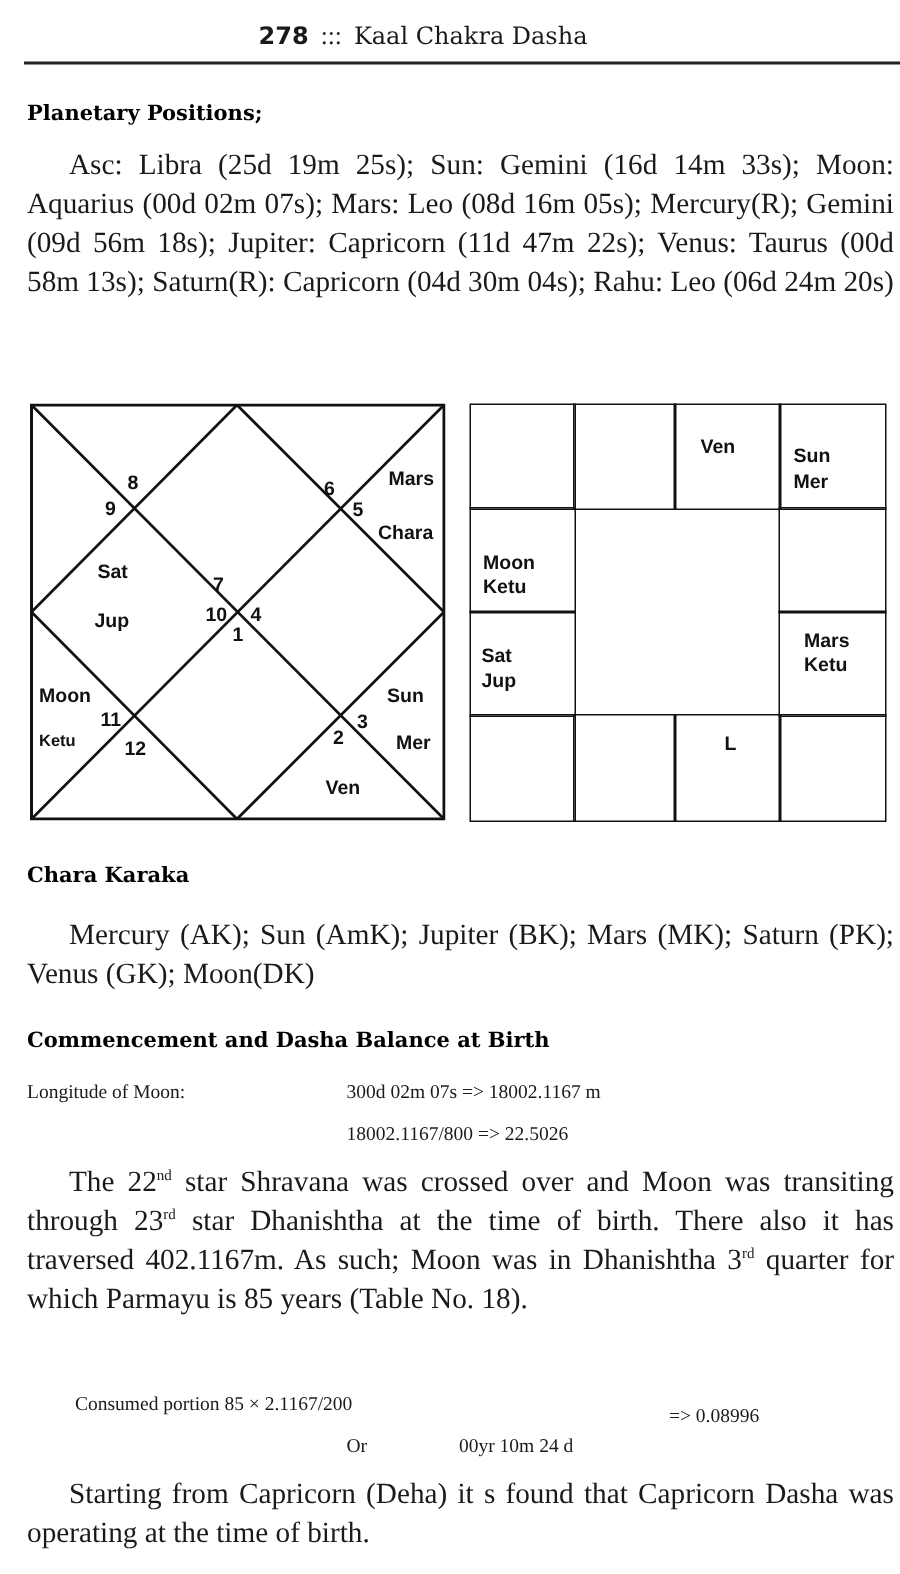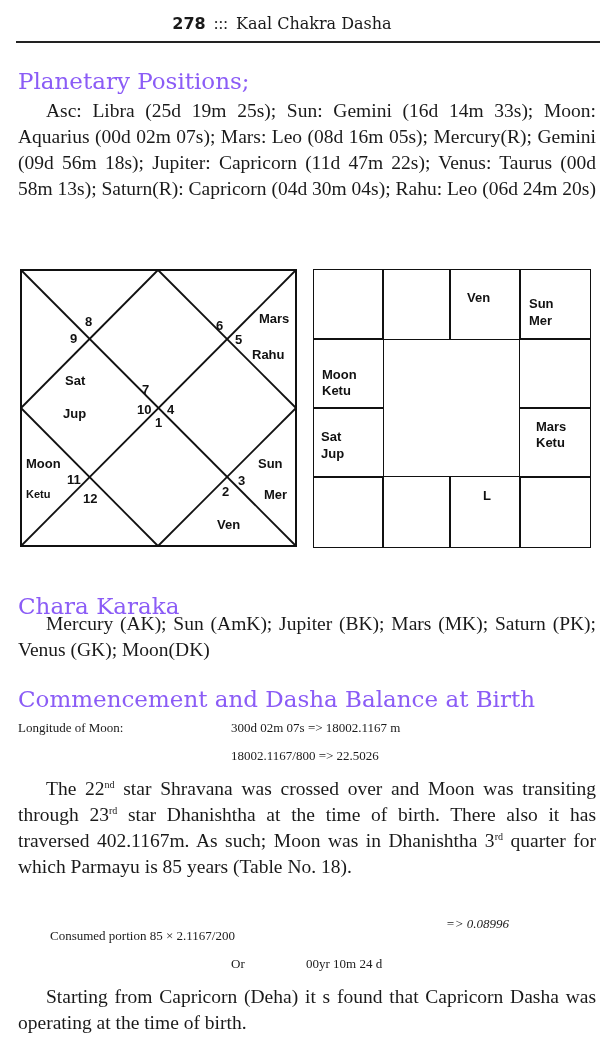--- a/index.html
+++ b/index.html
@@ -3,21 +3,21 @@
 <meta charset="utf-8">
 <style>
   html, body { margin: 0; padding: 0; background: #ffffff; }
   body { width: 600px; height: 1049px; position: relative; overflow: hidden; color: #1a1a1a; font-family: "Liberation Serif", serif; }
   .abs { position: absolute; }
   .header { left: 0; top: 14px; width: 564px; text-align: center; font-size: 17px; }
   .header .pg { font-family: "DejaVu Sans", sans-serif; font-weight: bold; font-size: 16px; margin-right: 8px; }
   .header .sep { margin-right: 8px; }
   .header .title { font-family: "DejaVu Serif", serif; font-size: 16px; }
   .rule { left: 16px; top: 41px; width: 584px; height: 2px; background: #222; }
-  .heading { font-family: "DejaVu Serif", serif; font-weight: normal; font-size: 23px; color: #8b5cf6; }
+  .heading { font-family: "DejaVu Serif", serif; font-weight: bold; font-size: 14px; color: #000000; }
   .para { font-size: 19.5px; line-height: 26px; text-align: justify; left: 18px; width: 578px; }
   .para p { margin: 0; }
   .indent { text-indent: 28px; }
   .chart { position: absolute; }
   .lbl { position: absolute; font-family: "Liberation Sans", sans-serif; font-weight: bold; font-size: 13px; color: #111; line-height: 15px; }
   .num { position: absolute; font-family: "Liberation Sans", sans-serif; font-weight: bold; font-size: 13px; color: #111; }
   .cell { position: absolute; border: 1.5px solid #111; box-sizing: border-box; }
   sup { font-size: 10px; line-height: 0; }
   .line { position: absolute; left: 18px; font-size: 13px; white-space: pre; }
 </style>
@@ -51,21 +51,21 @@
   <span class="num" style="left:65px; top:45px;">8</span>
   <span class="num" style="left:50px; top:62px;">9</span>
   <span class="num" style="left:196px; top:49px;">6</span>
   <span class="num" style="left:215px; top:63px;">5</span>
   <span class="num" style="left:47px; top:203px;">11</span>
   <span class="num" style="left:63px; top:222px;">12</span>
   <span class="num" style="left:218px; top:204px;">3</span>
   <span class="num" style="left:202px; top:215px;">2</span>
 
   <span class="lbl" style="left:239px; top:42px;">Mars</span>
-  <span class="lbl" style="left:232px; top:78px;">Rahu</span>
+  <span class="lbl" style="left:232px; top:78px;">Chara</span>
   <span class="lbl" style="left:45px; top:104px;">Sat</span>
   <span class="lbl" style="left:43px; top:137px;">Jup</span>
   <span class="lbl" style="left:6px; top:187px;">Moon</span>
   <span class="lbl" style="left:6px; top:218px; font-size:11px;">Ketu</span>
   <span class="lbl" style="left:238px; top:187px;">Sun</span>
   <span class="lbl" style="left:244px; top:218px;">Mer</span>
   <span class="lbl" style="left:197px; top:248px;">Ven</span>
 </div>
 
 <div class="chart" style="left:313px; top:269px; width:278px; height:279px;">
@@ -92,35 +92,35 @@
     <span class="lbl" style="left:16px; top:27px;">Ketu</span>
   </div>
   <div class="cell" style="left:0; top:207px; width:71px; height:72px;"></div>
   <div class="cell" style="left:69px; top:207px; width:69px; height:72px;"></div>
   <div class="cell" style="left:136px; top:207px; width:72px; height:72px;">
     <span class="lbl" style="left:33px; top:11px;">L</span>
   </div>
   <div class="cell" style="left:206px; top:207px; width:72px; height:72px;"></div>
 </div>
 
-<div class="abs heading" style="left:18px; top:576px;margin-top:17px;">Chara Karaka</div>
+<div class="abs heading" style="left:18px; top:576px;">Chara Karaka</div>
 <div class="abs para" style="top:611px;">
   <p class="indent">Mercury (AK); Sun (AmK); Jupiter (BK); Mars (MK); Saturn (PK); Venus (GK); Moon(DK)</p>
 </div>
 
 <div class="abs heading" style="left:18px; top:686px;">Commencement and Dasha Balance at Birth</div>
 
 <div class="line" style="top:720px;"><span>Longitude of Moon:</span></div>
 <div class="line" style="top:720px; left:231px;">300d 02m 07s =&gt; 18002.1167 m</div>
 <div class="line" style="top:748px; left:231px;">18002.1167/800 =&gt; 22.5026</div>
 
 <div class="abs para" style="top:776px;">
   <p class="indent"><span>The 22</span><sup>nd</sup><span> star Shravana was crossed over and Moon was transiting through 23</span><sup>rd</sup><span> star Dhanishtha at the time of birth. There also it has traversed 402.1167m. As such; Moon was in Dhanishtha 3</span><sup>rd</sup><span> quarter for which Parmayu is 85 years (Table No. 18).</span></p>
 </div>
 
 <div class="line" style="top:928px; left:50px;">Consumed portion 85 × 2.1167/200</div>
-<div class="line" style="top:916px; left:446px;font-style:italic;">=&gt; 0.08996</div>
+<div class="line" style="top:936px; left:446px;">=&gt; 0.08996</div>
 <div class="line" style="top:956px; left:231px;">Or</div>
 <div class="line" style="top:956px; left:306px;">00yr 10m 24 d</div>
 
 <div class="abs para" style="top:984px;">
   <p class="indent">Starting from Capricorn (Deha) it s found that Capricorn Dasha was operating at the time of birth.</p>
 </div>
 
 </body></html>

